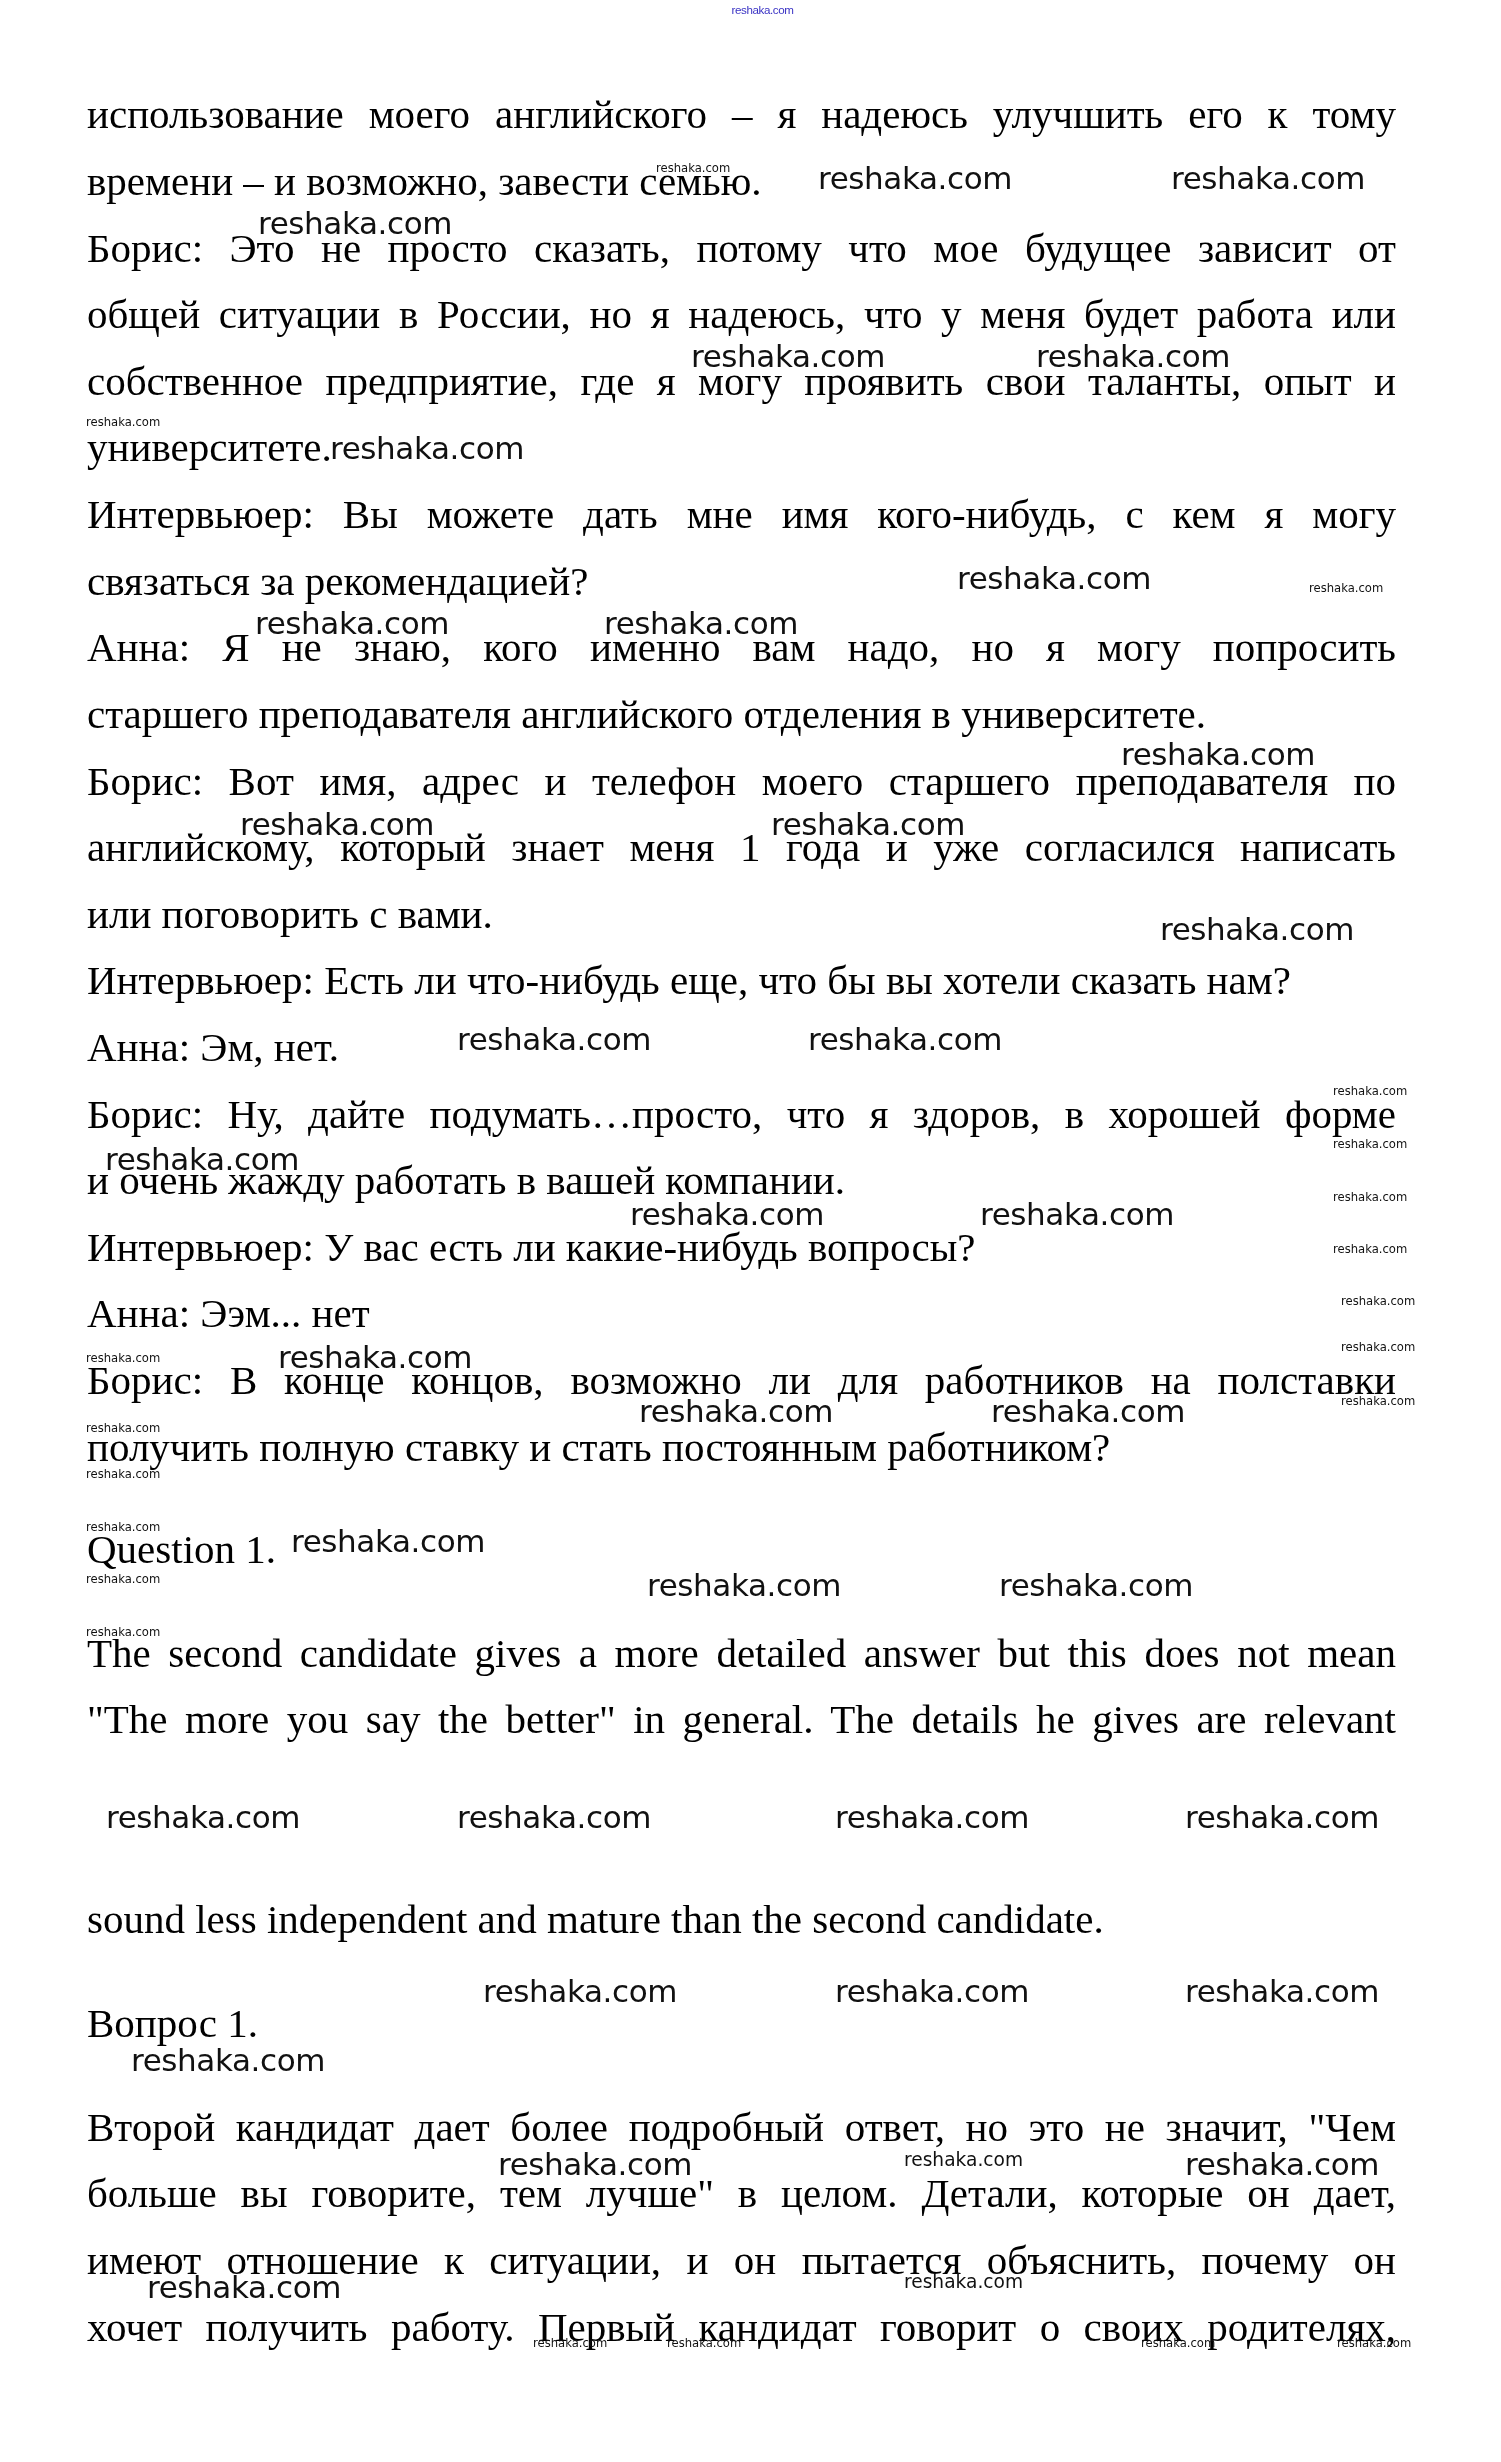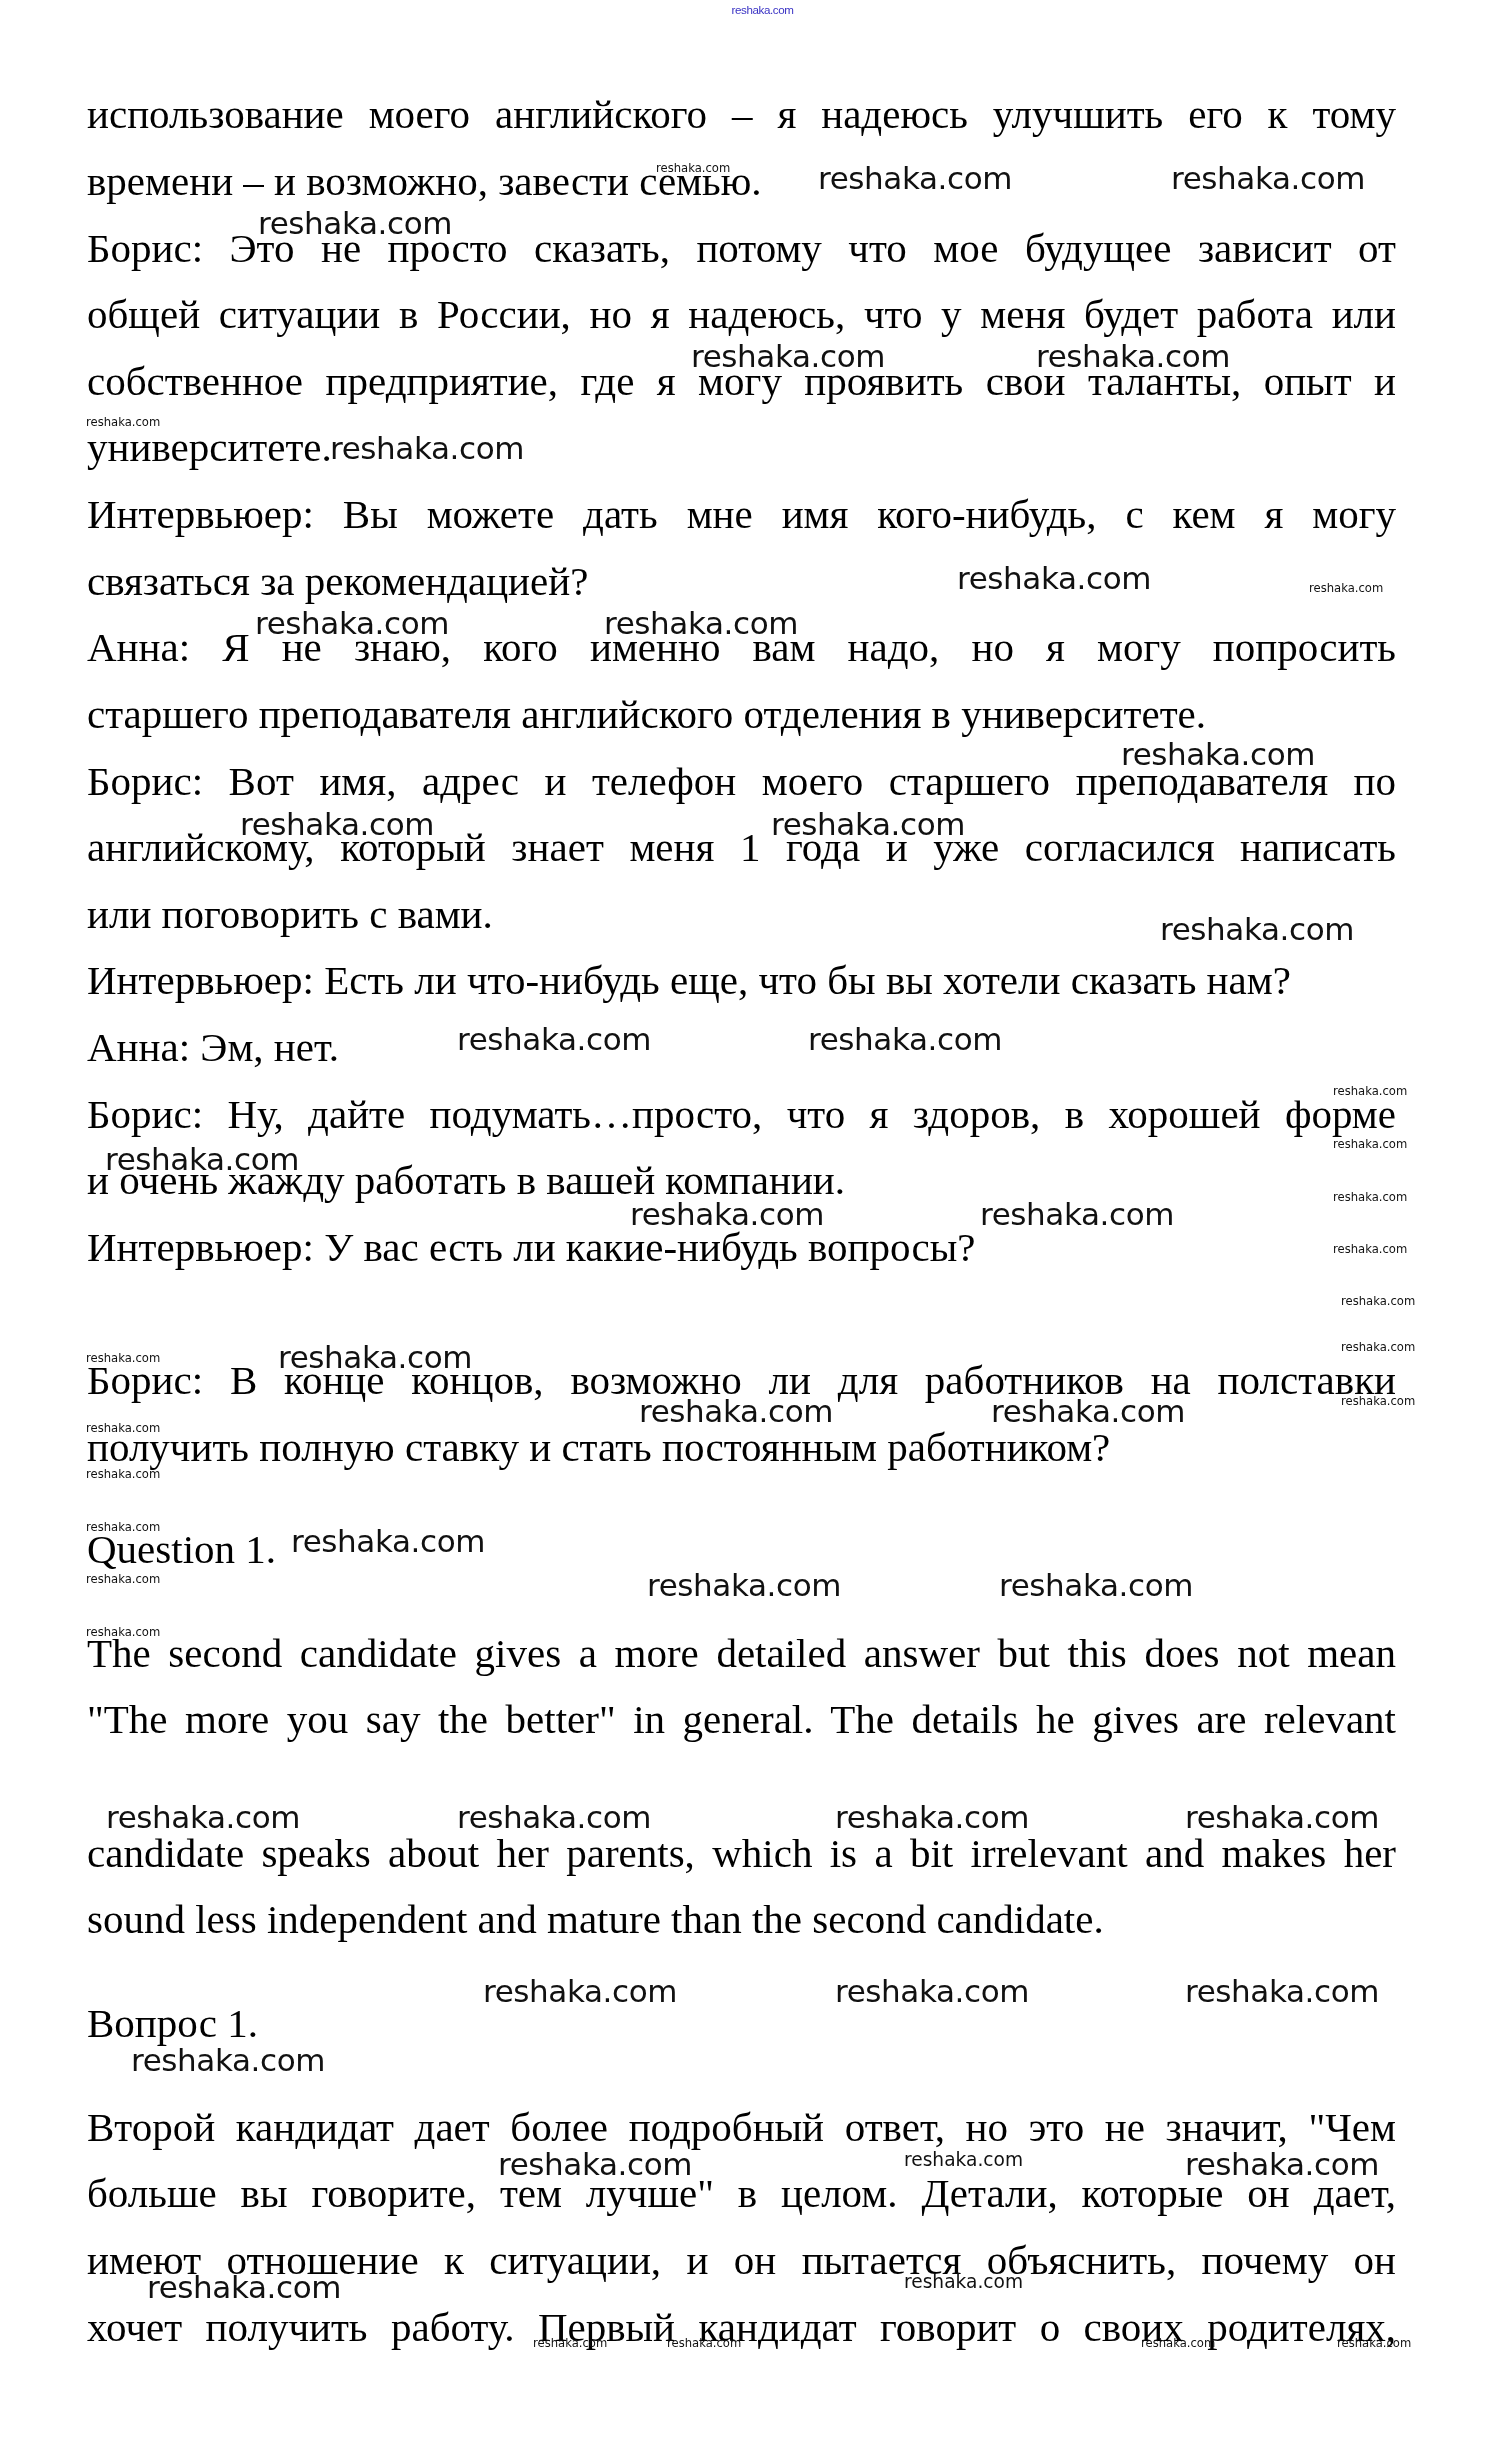--- a/index.html
+++ b/index.html
@@ -41,28 +41,28 @@
   <div class="line just" style="top:624px">Анна: Я не знаю, кого именно вам надо, но я могу попросить</div>
   <div class="line" style="top:691px">старшего преподавателя английского отделения в университете.</div>
   <div class="line just" style="top:758px">Борис: Вот имя, адрес и телефон моего старшего преподавателя по</div>
   <div class="line just" style="top:824px">английскому, который знает меня 1 года и уже согласился написать</div>
   <div class="line" style="top:891px">или поговорить с вами.</div>
   <div class="line" style="top:957px">Интервьюер: Есть ли что-нибудь еще, что бы вы хотели сказать нам?</div>
   <div class="line" style="top:1024px">Анна: Эм, нет.</div>
   <div class="line just" style="top:1091px">Борис: Ну, дайте подумать…просто, что я здоров, в хорошей форме</div>
   <div class="line" style="top:1157px">и очень жажду работать в вашей компании.</div>
   <div class="line" style="top:1224px">Интервьюер: У вас есть ли какие-нибудь вопросы?</div>
+  <div class="line" style="top:1290px">Анна: Ээм... нет</div>
   <div class="line just" style="top:1357px">Борис: В конце концов, возможно ли для работников на полставки</div>
   <div class="line" style="top:1424px">получить полную ставку и стать постоянным работником?</div>
 
   <div class="line" style="top:1526px">Question 1.</div>
 
   <div class="line just" style="top:1630px">The second candidate gives a more detailed answer but this does not mean</div>
   <div class="line just" style="top:1696px">"The more you say the better" in general. The details he gives are relevant</div>
-  <div class="line just" style="top:1830px">candidate speaks about her parents, which is a bit irrelevant and makes her</div>
   <div class="line" style="top:1896px">sound less independent and mature than the second candidate.</div>
 
   <div class="line" style="top:2000px">Вопрос 1.</div>
 
   <div class="line just" style="top:2104px">Второй кандидат дает более подробный ответ, но это не значит, "Чем</div>
   <div class="line just" style="top:2170px">больше вы говорите, тем лучше" в целом. Детали, которые он дает,</div>
   <div class="line just" style="top:2237px">имеют отношение к ситуации, и он пытается объяснить, почему он</div>
   <div class="line just" style="top:2304px">хочет получить работу. Первый кандидат говорит о своих родителях,</div>
 
   <div class="wm" style="left:806px;top:161px">reshaka.com</div>

